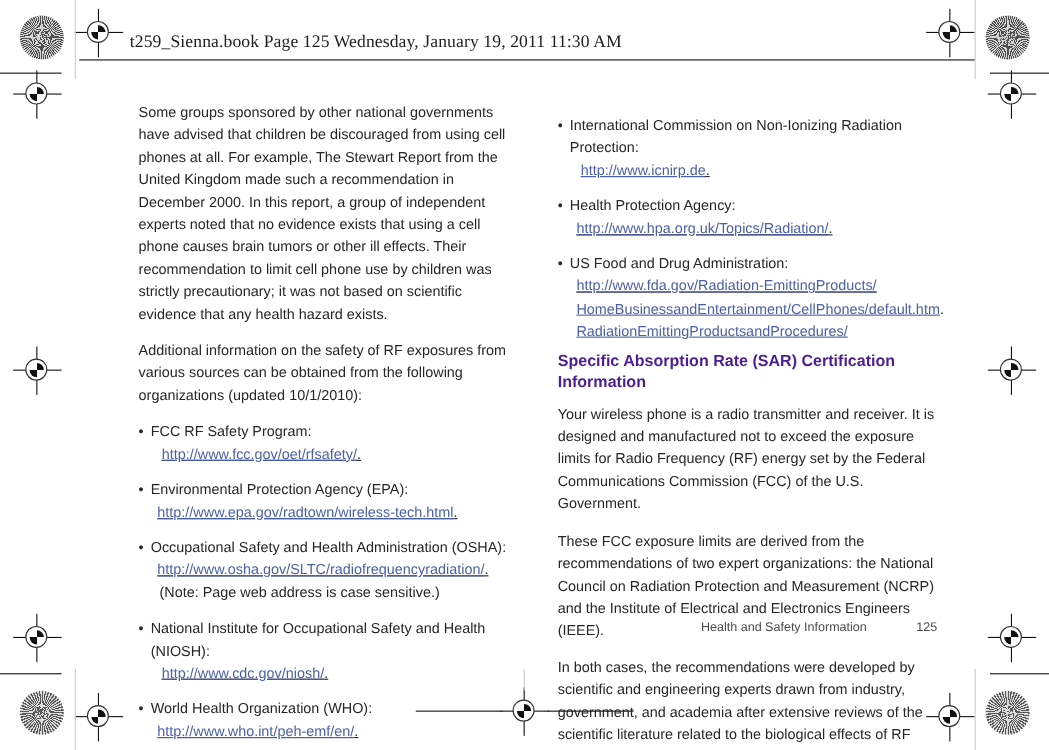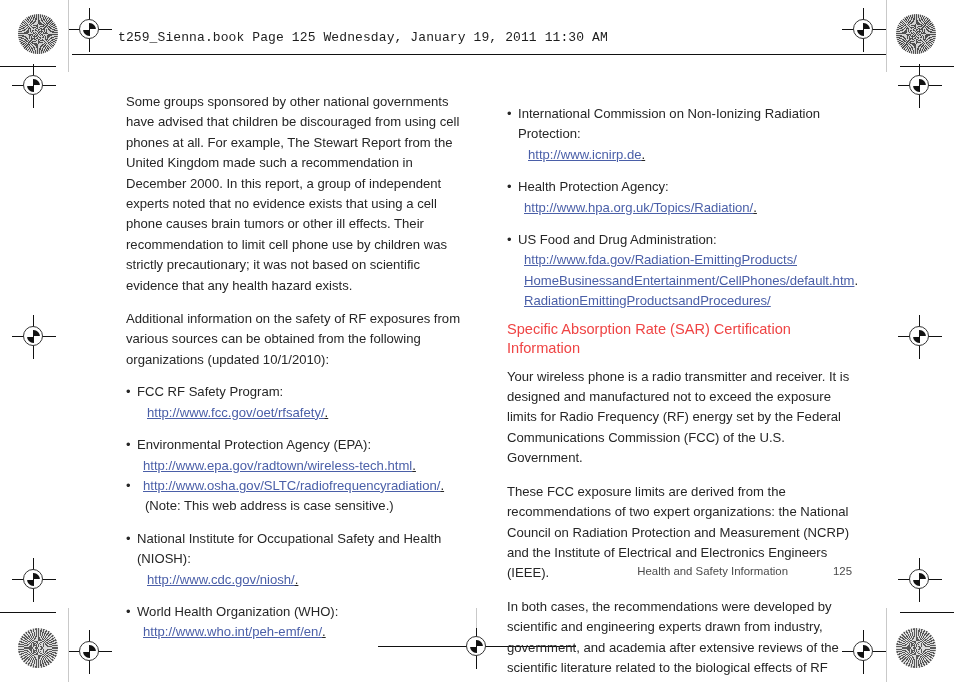--- a/index.html
+++ b/index.html
@@ -78,22 +78,22 @@
     position: absolute;
     background: #c9c9c9;
     width: 1px;
   }
 
   
   .book-header {
     position: absolute;
     left: 118px;
     top: 30px;
-    font-family: Liberation Mono, monospace;
-    font-size: 13px;
+    font-family: Liberation Serif, serif;
+    font-size: 16px;
     color: #1d1d1d;
     white-space: nowrap;
     letter-spacing: .1px;
   }
   .header-rule {
     position: absolute;
     left: 72px;
     top: 54px;
     width: 814px;
     height: 1.2px;
@@ -156,22 +156,22 @@
   }
   .url-cont {
     display: block;
     padding-left: 6px;
   }
 
   h2.section-head {
     margin: 0 0 9px 0;
     font-size: 14.6px;
     line-height: 19px;
-    font-weight: normal;
-    color: #ef4444;
+    font-weight: bold;
+    color: #4c1d95;
   }
 
   
   .footer {
     position: absolute;
     left: 493px;
     top: 565px;
     width: 345px;
     font-size: 11.4px;
     color: #4a4a4a;
@@ -294,22 +294,23 @@
       </li>
 
       <li>
         <span class="bullet">•</span>
         <span class="li-label">Environmental Protection Agency (EPA):</span>
         <span class="li-url"><a class="url" href="#">http://www.epa.gov/radtown/wireless-tech.html</a><span>.</span></span>
       </li>
 
       <li>
         <span class="bullet">•</span>
+        <span class="li-label">Occupational Safety and Health Administration (OSHA):</span>
         <span class="li-url"><a class="url" href="#">http://www.osha.gov/SLTC/radiofrequencyradiation/</a><span>.</span></span>
-        <span class="li-note">(Note: This web address is case sensitive.)</span>
+        <span class="li-note">(Note: Page web address is case sensitive.)</span>
       </li>
 
       <li>
         <span class="bullet">•</span>
         <span class="li-label">National Institute for Occupational Safety and Health (NIOSH):</span>
         <span class="li-url extra-indent"><a class="url" href="#">http://www.cdc.gov/niosh/</a><span>.</span></span>
       </li>
 
       <li>
         <span class="bullet">•</span>

